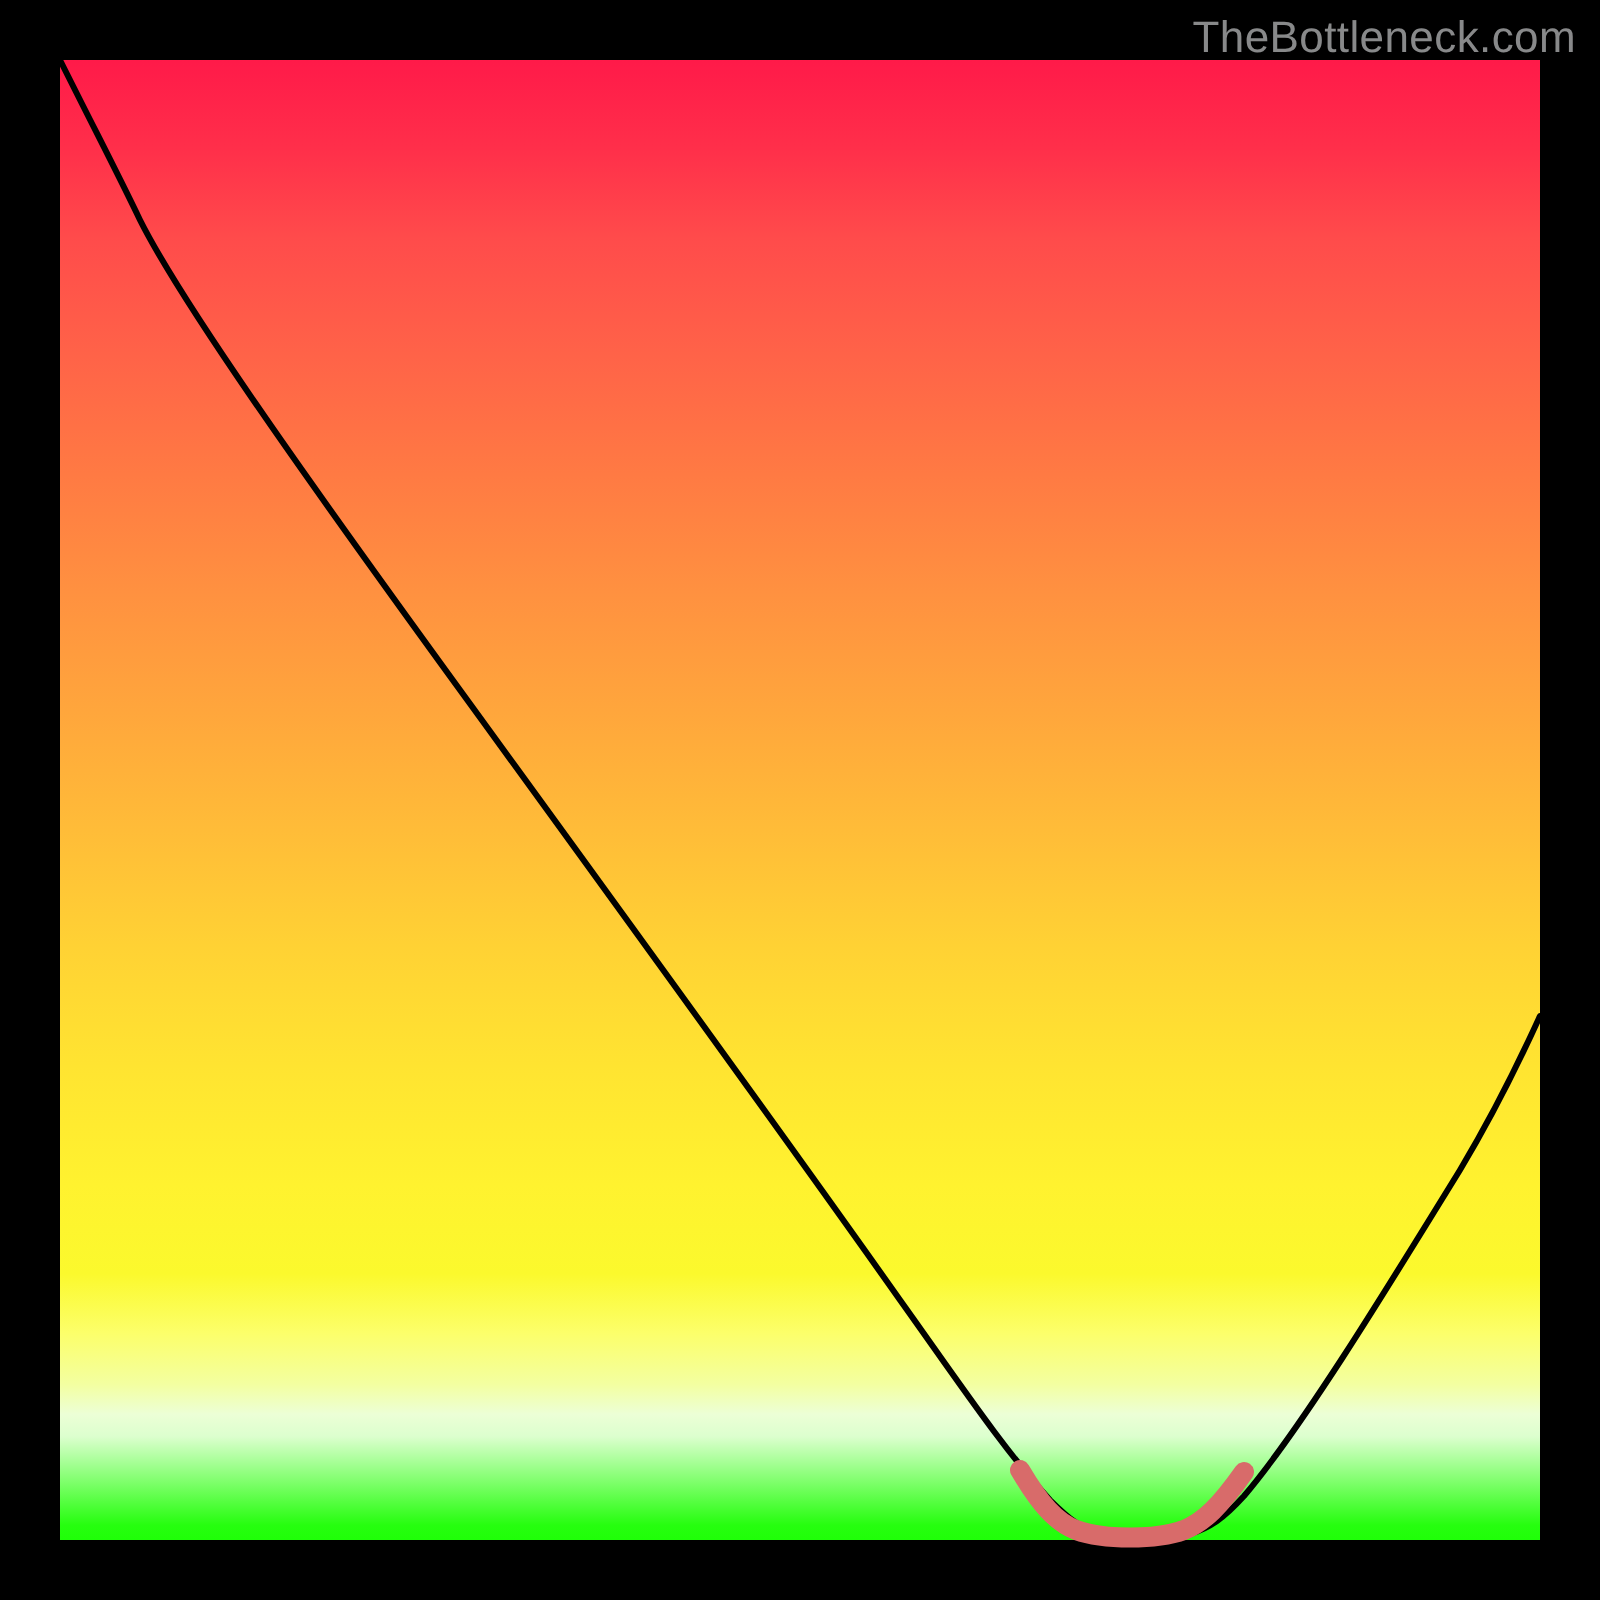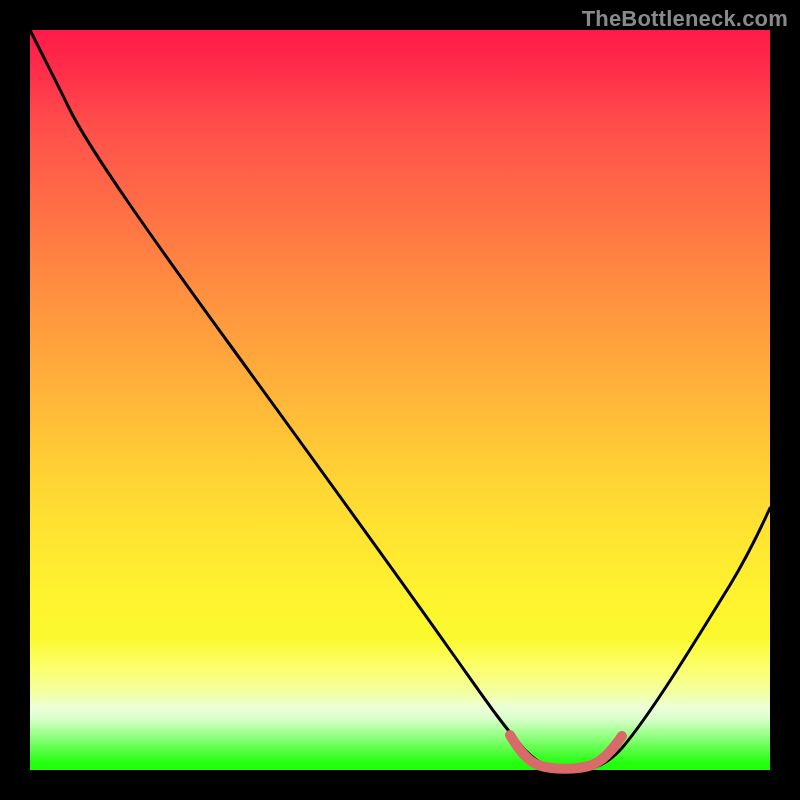--- a/index.html
+++ b/index.html
@@ -10,21 +10,20 @@
     background: #000;
     overflow: hidden;
   }
   .frame {
     position: absolute;
     top: 0;
     left: 0;
     width: 800px;
     height: 800px;
     background: #000;
-    font-weight: bold;
   }
   .plot-area {
     position: absolute;
     left: 30px;
     top: 30px;
     width: 740px;
     height: 740px;
     background: linear-gradient(to bottom,
       #ff1a49 0%,
       #ff2f4a 6%,

